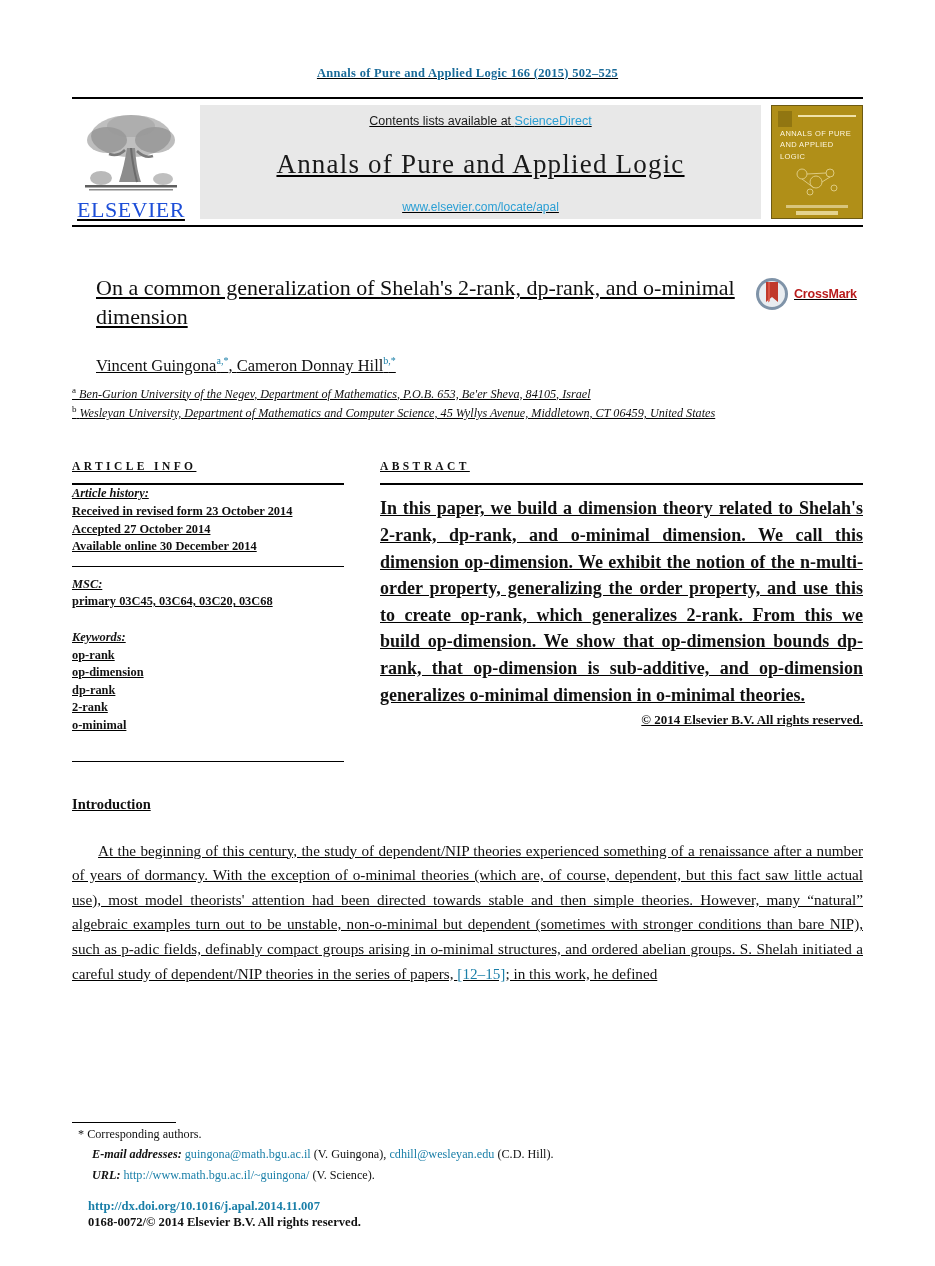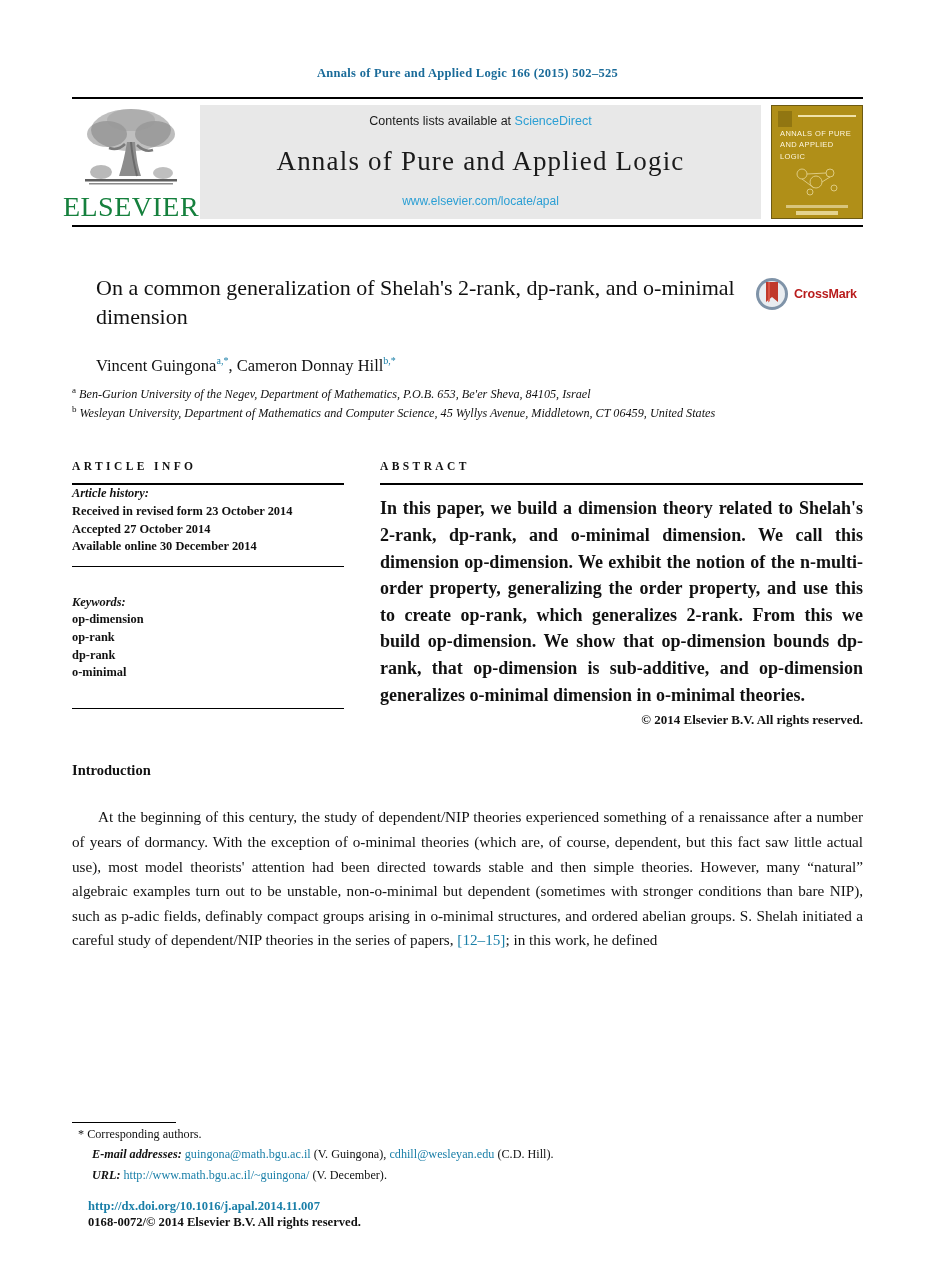--- a/index.html
+++ b/index.html
@@ -14,20 +14,21 @@
     color: #000000;
     position: relative;
     overflow: hidden;
   }
   .page {
     position: relative;
     width: 935px;
     height: 1266px;
     box-sizing: border-box;
     padding: 0 72px;
+    text-decoration: underline;
   }
 
   
   .runhead {
     text-align: center;
     font-family: "Liberation Serif", serif;
     font-weight: bold;
     font-size: 12.5px;
     color: #1a6b99;
     letter-spacing: 0.3px;
@@ -50,36 +51,36 @@
     display: flex;
     flex-direction: column;
     align-items: center;
     justify-content: flex-end;
     padding: 4px 0 4px 0;
     box-sizing: border-box;
   }
   .tree-wrap { width: 104px; height: 88px; }
   .elsevier-word {
     font-family: "Liberation Serif", serif;
-    color: #15803d;
-    font-size: 28px;
+    color: #1d4ed8;
+    font-size: 22px;
     letter-spacing: 0.5px;
     line-height: 1;
     margin-top: 1px;
   }
 
   .sd-banner {
     flex: 1 1 auto;
     background: #e8e8e8;
     margin: 6px 10px 6px 10px;
     display: flex;
     flex-direction: column;
     align-items: center;
     justify-content: space-between;
-    padding: 9px 0 11px 0;
+    padding: 9px 0 5px 0;
     box-sizing: border-box;
   }
   .sd-line {
     font-family: "Liberation Sans", sans-serif;
     font-size: 12.5px;
     color: #1a1a1a;
   }
   .sd-link { color: #2b9fd4; }
   .journal-name {
     font-family: "Liberation Serif", serif;
@@ -400,26 +401,31 @@
       <div class="rule-thick"></div>
 
       <div class="hist">
         <div class="lbl">Article history:</div>
         <div>Received in revised form 23 October 2014</div>
         <div>Accepted 27 October 2014</div>
         <div>Available online 30 December 2014</div>
       </div>
 
       <div class="rule-thin block-gap"></div>
+      <div class="msc">
+        <div class="lbl">MSC:</div>
+        <div>primary 03C45, 03C64, 03C20, 03C68</div>
+      </div>
 
       <div class="kw kw-wrap">
         <div class="lbl">Keywords:</div>
+        <div>op-rank</div>
         <div>op-dimension</div>
-        <div>op-rank</div>
         <div>dp-rank</div>
+        <div>2-rank</div>
         <div>o-minimal</div>
       </div>
       <div class="info-bottom-rule"></div>
     </div>
 
     <div class="col-abs">
       <div class="sec-head">ABSTRACT</div>
       <div class="rule-thick"></div>
       <div class="abs-body">In this paper, we build a dimension theory related to Shelah's 2-rank, dp-rank, and o-minimal dimension. We call this dimension op-dimension. We exhibit the notion of the n-multi-order property, generalizing the order property, and use this to create op-rank, which generalizes 2-rank. From this we build op-dimension. We show that op-dimension bounds dp-rank, that op-dimension is sub-additive, and op-dimension generalizes o-minimal dimension in o-minimal theories.</div>
       <div class="copyright">© 2014 Elsevier B.V. All rights reserved.</div>
@@ -440,21 +446,21 @@
     <div class="fn-line fn-indent">
       <span class="fn-lbl">E-mail addresses:</span>
       <span class="fn-link">guingona@math.bgu.ac.il</span>
       <span>(V. Guingona),</span>
       <span class="fn-link">cdhill@wesleyan.edu</span>
       <span>(C.D. Hill).</span>
     </div>
     <div class="fn-line fn-indent">
       <span class="fn-lbl">URL:</span>
       <span class="fn-link">http://www.math.bgu.ac.il/~guingona/</span>
-      <span>(V. December).</span>
+      <span>(V. Science).</span>
     </div>
   </div>
 
   <div class="bottom-block">
     <div class="doi">http://dx.doi.org/10.1016/j.apal.2014.11.007</div>
     <div class="issn">0168-0072/© 2014 Elsevier B.V. All rights reserved.</div>
   </div>
 
 </div>
 

